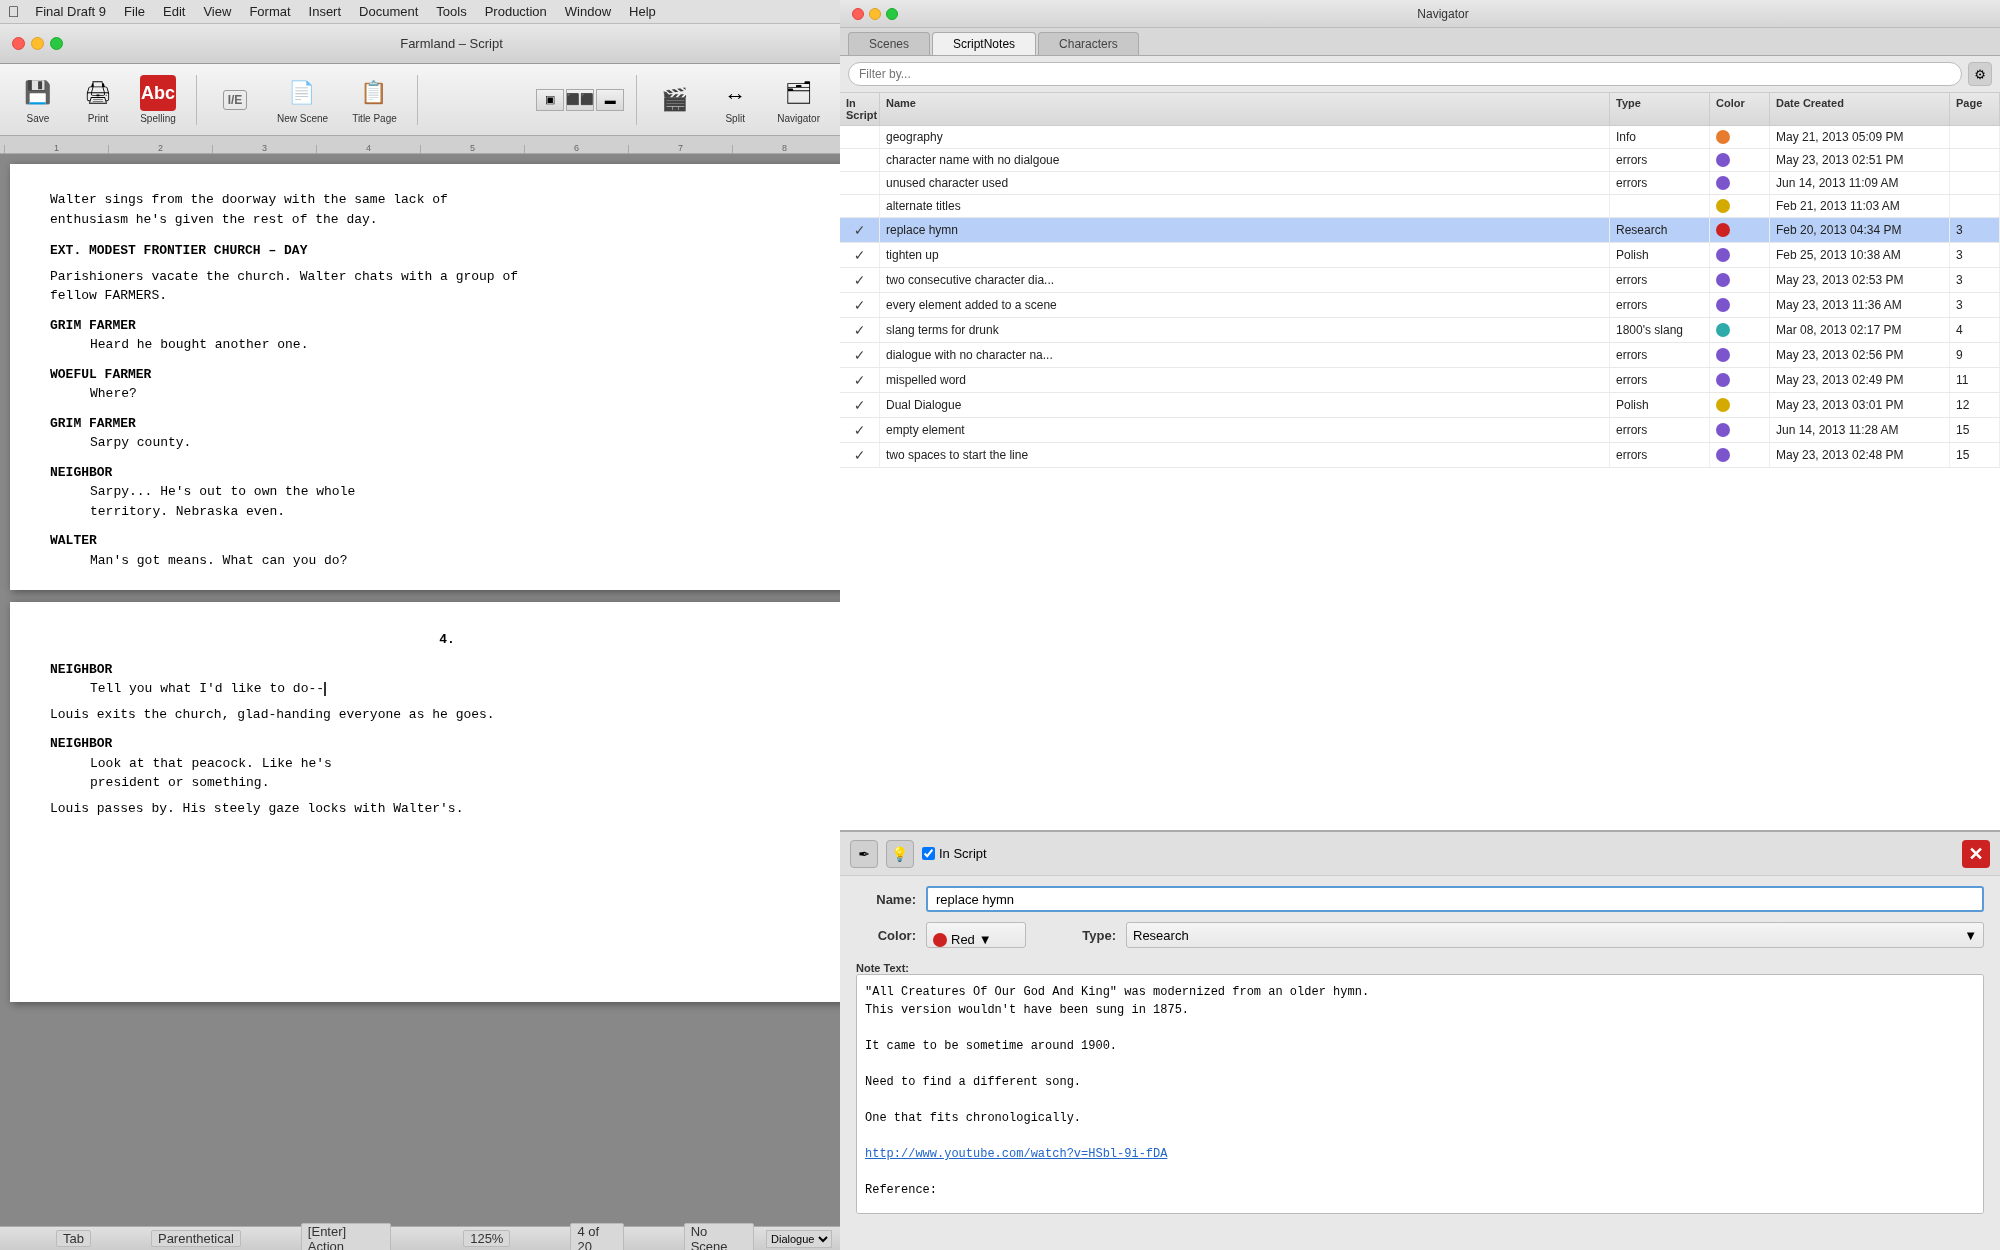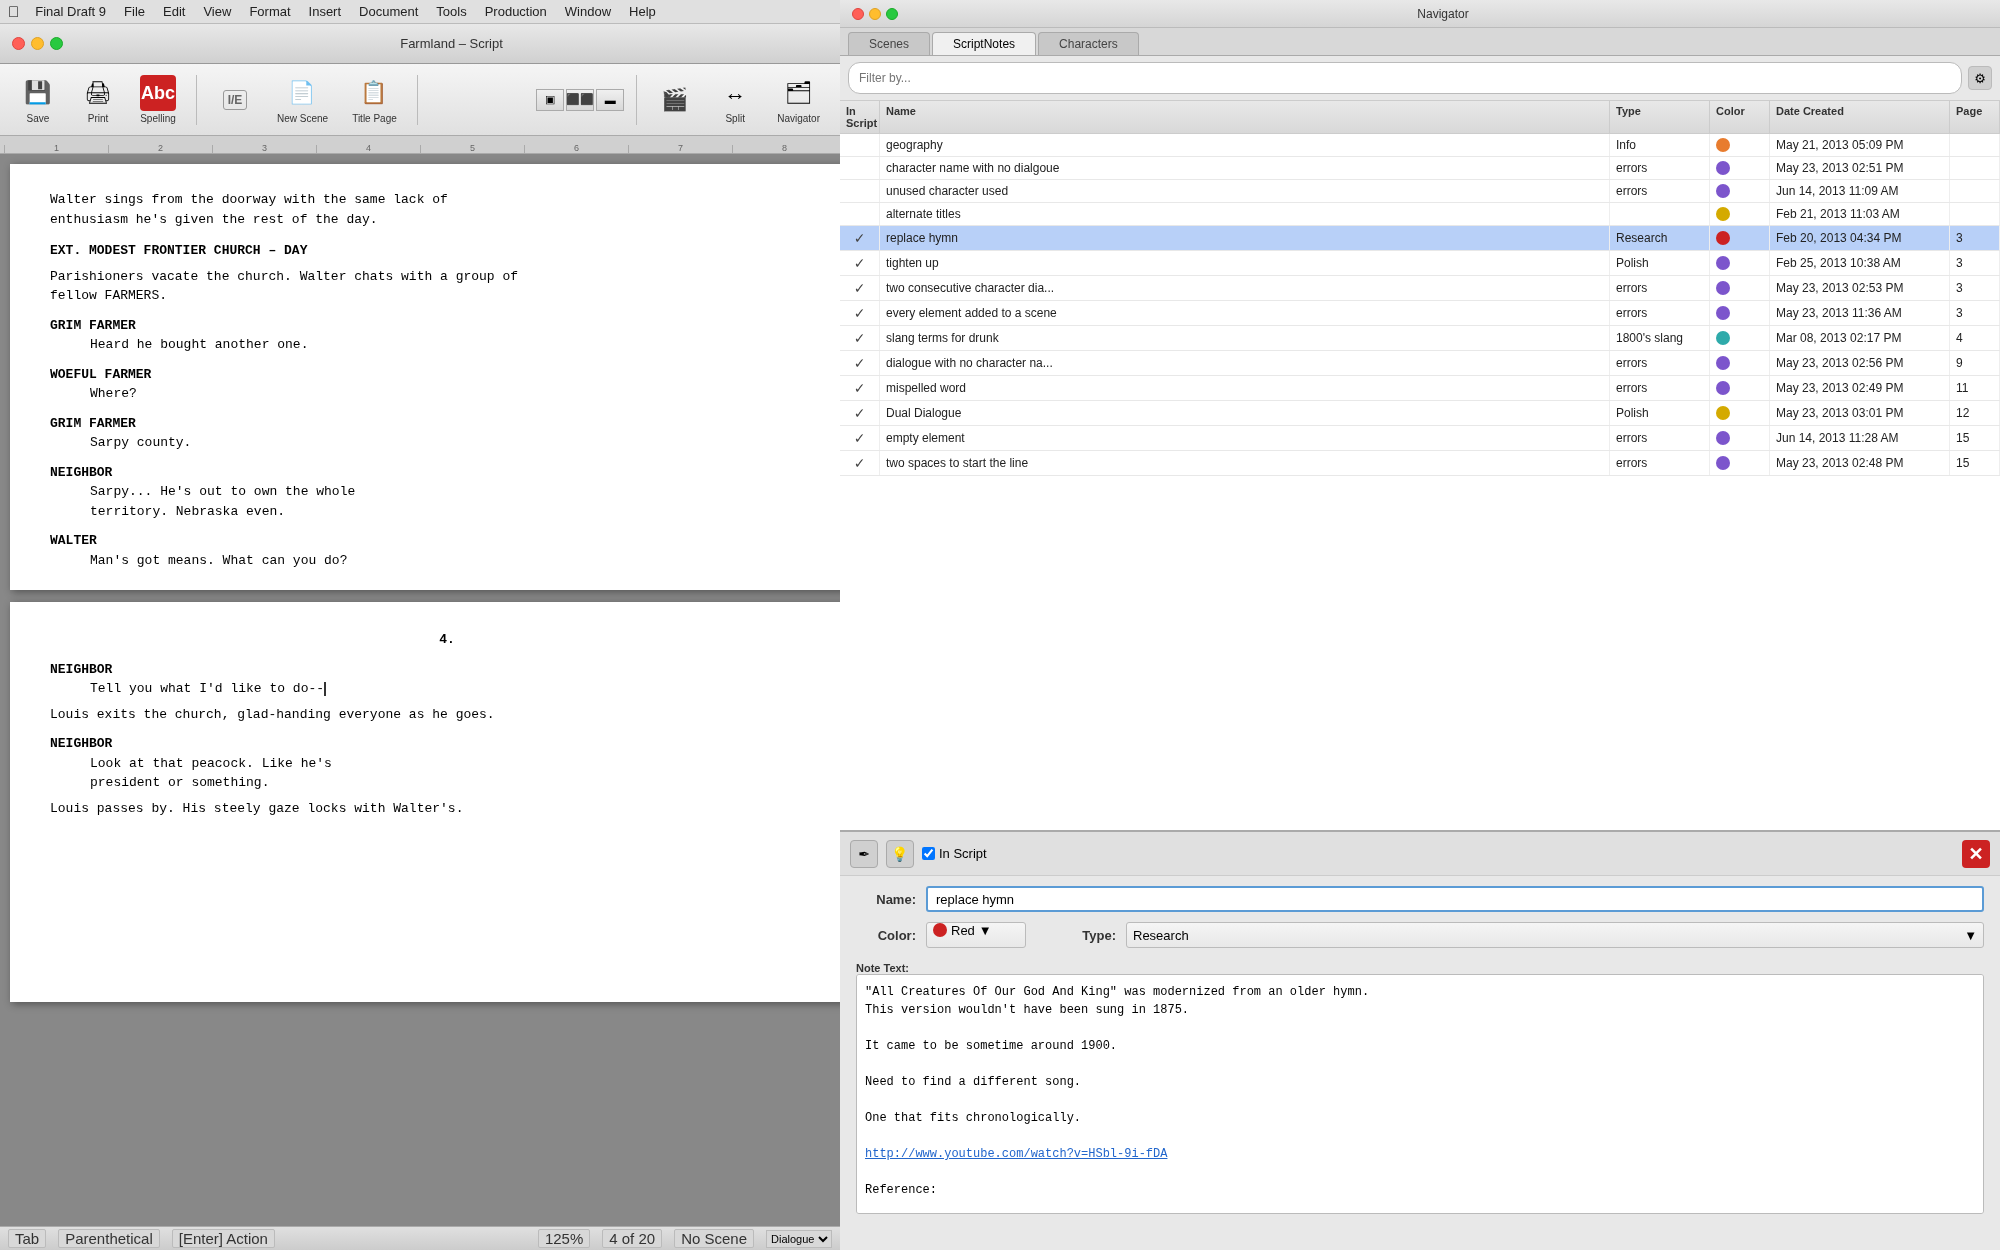--- a/index.html
+++ b/index.html
@@ -43,21 +43,21 @@
     .script-page { background: white; width: 874px; min-height: 400px; padding: 20px 40px; font-family: 'Courier New', Courier, monospace; font-size: 13px; line-height: 1.5; position: relative; box-shadow: 2px 2px 8px rgba(0,0,0,0.4); }
     .flag-icon { position: absolute; right: 8px; color: #cc0000; font-size: 18px; cursor: pointer; }
     .scene-heading { font-weight: bold; margin: 12px 0 6px 0; }
     .action { margin: 6px 0; }
     .character { margin-top: 10px; margin-bottom: 0; font-weight: bold; }
     .dialogue { margin: 0 40px; }
     .page-number { text-align: center; margin: 8px 0; font-weight: bold; }
 
     
     .status-bar { height: 24px; background: linear-gradient(to bottom, #e0e0e0, #cccccc); border-top: 1px solid #aaa; display: flex; align-items: center; padding: 0 8px; gap: 12px; font-size: 11px; color: #333; }
-    .status-item { padding: 0 6px; background: #d8d8d8; border: 1px solid #bbb; border-radius: 2px; font-size: 15px; }
+    .status-item { padding: 0 6px; background: #d8d8d8; border: 1px solid #bbb; border-radius: 2px; font-size: 13px; margin-left: 48px; }
     .status-select { background: #d8d8d8; border: 1px solid #bbb; font-size: 11px; height: 18px; }
 
     
     .navigator-panel { width: 1160px; height: 1250px; display: flex; flex-direction: column; background: #e8e8e8; }
 
     
     .nav-title-bar { height: 28px; background: linear-gradient(to bottom, #e8e8e8, #d5d5d5); display: flex; align-items: center; padding: 0 12px; border-bottom: 1px solid #bbb; }
     .nav-traffic { display: flex; gap: 5px; }
     .nav-tl { width: 12px; height: 12px; border-radius: 50%; }
     .nav-close { background: #ff5f57; border: 1px solid #e0443e; }
@@ -65,21 +65,21 @@
     .nav-max { background: #28c940; border: 1px solid #1aab29; }
     .nav-window-title { flex: 1; text-align: center; font-size: 12px; color: #333; font-weight: 500; }
 
     
     .nav-tabs { display: flex; border-bottom: 1px solid #aaa; background: #d8d8d8; padding: 4px 8px 0 8px; gap: 2px; }
     .nav-tab { padding: 4px 20px; font-size: 12px; cursor: pointer; border-radius: 4px 4px 0 0; background: #c8c8c8; border: 1px solid #aaa; border-bottom: none; color: #444; }
     .nav-tab.active { background: #f0f0f0; color: #000; font-weight: 500; }
 
     
     .nav-search { padding: 6px 8px; display: flex; align-items: center; gap: 6px; background: #e8e8e8; border-bottom: 1px solid #ccc; }
-    .nav-search-input { flex: 1; height: 32px; border: 1px solid #bbb; border-radius: 12px; padding: 0 10px; font-size: 12px; background: white; }
+    .nav-search-input { flex: 1; height: 24px; border: 1px solid #bbb; border-radius: 12px; padding: 0 10px; font-size: 12px; background: white; }
     .nav-search-btn { width: 24px; height: 24px; background: #d0d0d0; border: 1px solid #bbb; border-radius: 4px; display: flex; align-items: center; justify-content: center; cursor: pointer; font-size: 13px; }
 
     
     .nav-table { flex: 1; overflow-y: auto; background: white; }
     .nav-table-header { display: grid; grid-template-columns: 40px 1fr 100px 60px 180px 50px; background: linear-gradient(to bottom, #e8e8e8, #d8d8d8); border-bottom: 1px solid #ccc; }
     .nav-col-header { padding: 4px 6px; font-size: 11px; font-weight: bold; color: #333; border-right: 1px solid #ccc; }
     .nav-row { display: grid; grid-template-columns: 40px 1fr 100px 60px 180px 50px; border-bottom: 1px solid #e8e8e8; cursor: pointer; }
     .nav-row.selected { background: #b8d0f8; }
     .nav-cell { padding: 4px 6px; font-size: 12px; color: #222; border-right: 1px solid #eee; display: flex; align-items: center; overflow: hidden; text-overflow: ellipsis; white-space: nowrap; }
     .nav-cell.check { justify-content: center; }
@@ -459,21 +459,21 @@
       <div class="close-x">✕</div>
     </div>
 
     <div class="nav-form">
       <div class="form-row">
         <span class="form-label">Name:</span>
         <input class="form-input" type="text" value="replace hymn" style="">
       </div>
       <div class="form-row">
         <span class="form-label">Color:</span>
-        <div style="display:flex;align-items:flex-start;gap:4px;background:linear-gradient(to bottom,#f5f5f5,#e8e8e8);border:1px solid #bbb;border-radius:3px;padding:0 6px;height:26px;min-width:100px;">
+        <div style="display:flex;align-items:flex-end;gap:4px;background:linear-gradient(to bottom,#f5f5f5,#e8e8e8);border:1px solid #bbb;border-radius:3px;padding:0 6px;height:26px;min-width:100px;">
           <span class="color-circle-red"></span>
           <span>Red</span>
           <span>▼</span>
         </div>
         <span style="margin-left:20px;" class="form-label">Type:</span>
         <div style="display:flex;align-items:center;gap:4px;background:linear-gradient(to bottom,#f5f5f5,#e8e8e8);border:1px solid #bbb;border-radius:3px;padding:0 6px;height:26px;flex:1;">
           <span>Research</span>
           <span style="margin-left:auto;">▼</span>
         </div>
       </div>

